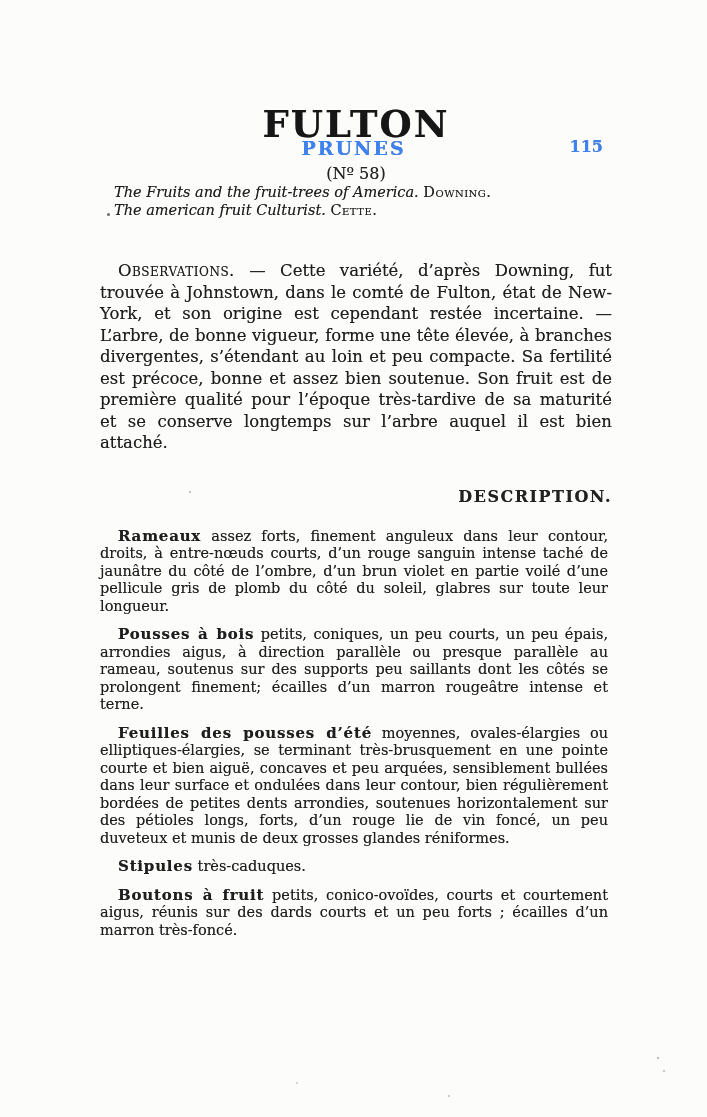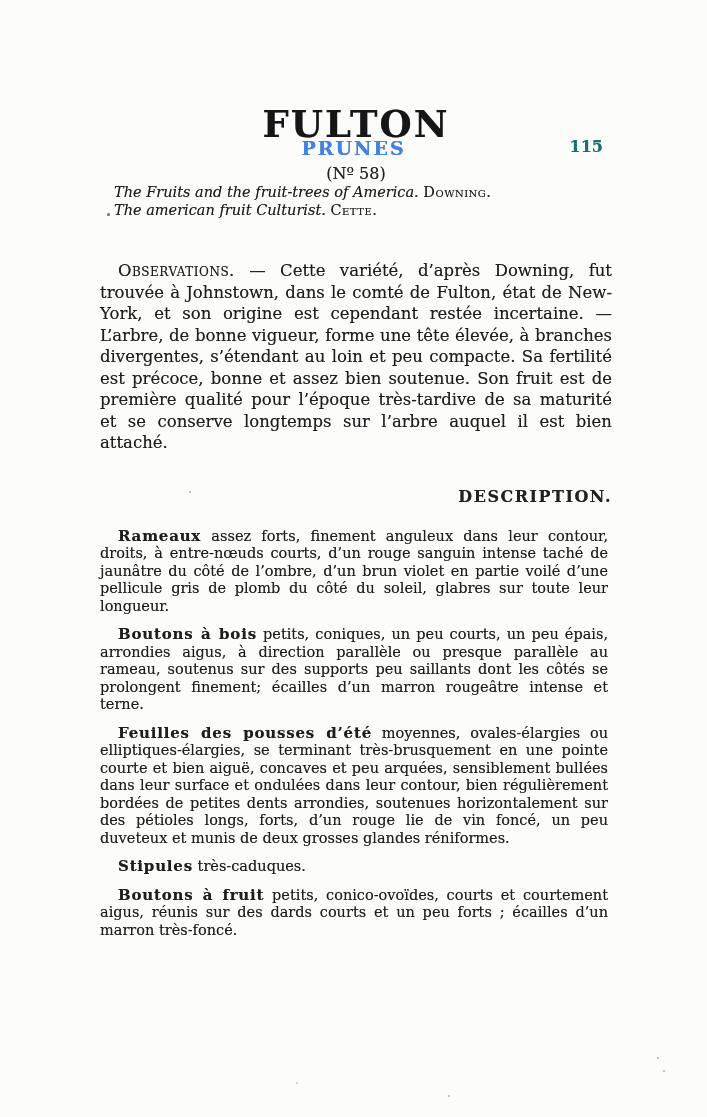--- a/index.html
+++ b/index.html
@@ -26,21 +26,21 @@
     font-size: 19px;
     letter-spacing: 2px;
     font-weight: bold;
     color: #3b82f6;
   }
   .page-number {
     position: absolute;
     right: 104px; top: 0;
     font-size: 16px;
     font-weight: bold;
-    color: #0f766e;
+    color: #3b82f6;
   }
   .main {
     position: absolute;
     top: 0; left: 100px;
     width: 512px;
   }
   .title {
     margin: 0;
     padding-top: 106px;
     text-align: center;
@@ -120,21 +120,21 @@
       <div><span class="ref-title">The Fruits and the fruit-trees of America.</span> <span class="smallcaps">Downing.</span></div>
       <div><span class="ref-title">The american fruit Culturist.</span> <span class="smallcaps">Cette.</span></div>
     </div>
 
     <p class="observations"><span class="obs-label">Observations.</span> <span>— Cette variété, d’après Downing, fut trouvée à Johnstown, dans le comté de Fulton, état de New-York, et son origine est cependant restée incertaine. — L’arbre, de bonne vigueur, forme une tête élevée, à branches divergentes, s’étendant au loin et peu compacte. Sa fertilité est précoce, bonne et assez bien soutenue. Son fruit est de première qualité pour l’époque très-tardive de sa maturité et se conserve longtemps sur l’arbre auquel il est bien attaché.</span></p>
 
     <div class="desc-heading">DESCRIPTION.</div>
 
     <div class="desc-items">
       <p class="desc-item"><span class="term">Rameaux</span> <span>assez forts, finement anguleux dans leur contour, droits, à entre-nœuds courts, d’un rouge sanguin intense taché de jaunâtre du côté de l’ombre, d’un brun violet en partie voilé d’une pellicule gris de plomb du côté du soleil, glabres sur toute leur longueur.</span></p>
-      <p class="desc-item"><span class="term">Boutons à bois</span> <span>petits, coniques, un peu courts, un peu épais, arrondies aigus, à direction parallèle ou presque parallèle au rameau, soutenus sur des supports peu saillants dont les côtés se prolongent finement; écailles d’un marron rougeâtre intense et terne.</span></p>
+      <p class="desc-item"><span class="term">Pousses à bois</span> <span>petits, coniques, un peu courts, un peu épais, arrondies aigus, à direction parallèle ou presque parallèle au rameau, soutenus sur des supports peu saillants dont les côtés se prolongent finement; écailles d’un marron rougeâtre intense et terne.</span></p>
       <p class="desc-item"><span class="term">Feuilles des pousses d’été</span> <span>moyennes, ovales-élargies ou elliptiques-élargies, se terminant très-brusquement en une pointe courte et bien aiguë, concaves et peu arquées, sensiblement bullées dans leur surface et ondulées dans leur contour, bien régulièrement bordées de petites dents arrondies, soutenues horizontalement sur des pétioles longs, forts, d’un rouge lie de vin foncé, un peu duveteux et munis de deux grosses glandes réniformes.</span></p>
       <p class="desc-item"><span class="term">Stipules</span> <span>très-caduques.</span></p>
       <p class="desc-item"><span class="term">Boutons à fruit</span> <span>petits, conico-ovoïdes, courts et courtement aigus, réunis sur des dards courts et un peu forts ; écailles d’un marron très-foncé.</span></p>
     </div>
 
   </div>
 
   <span class="speck s1"></span>
   <span class="speck s2"></span>
   <span class="speck s3"></span>

